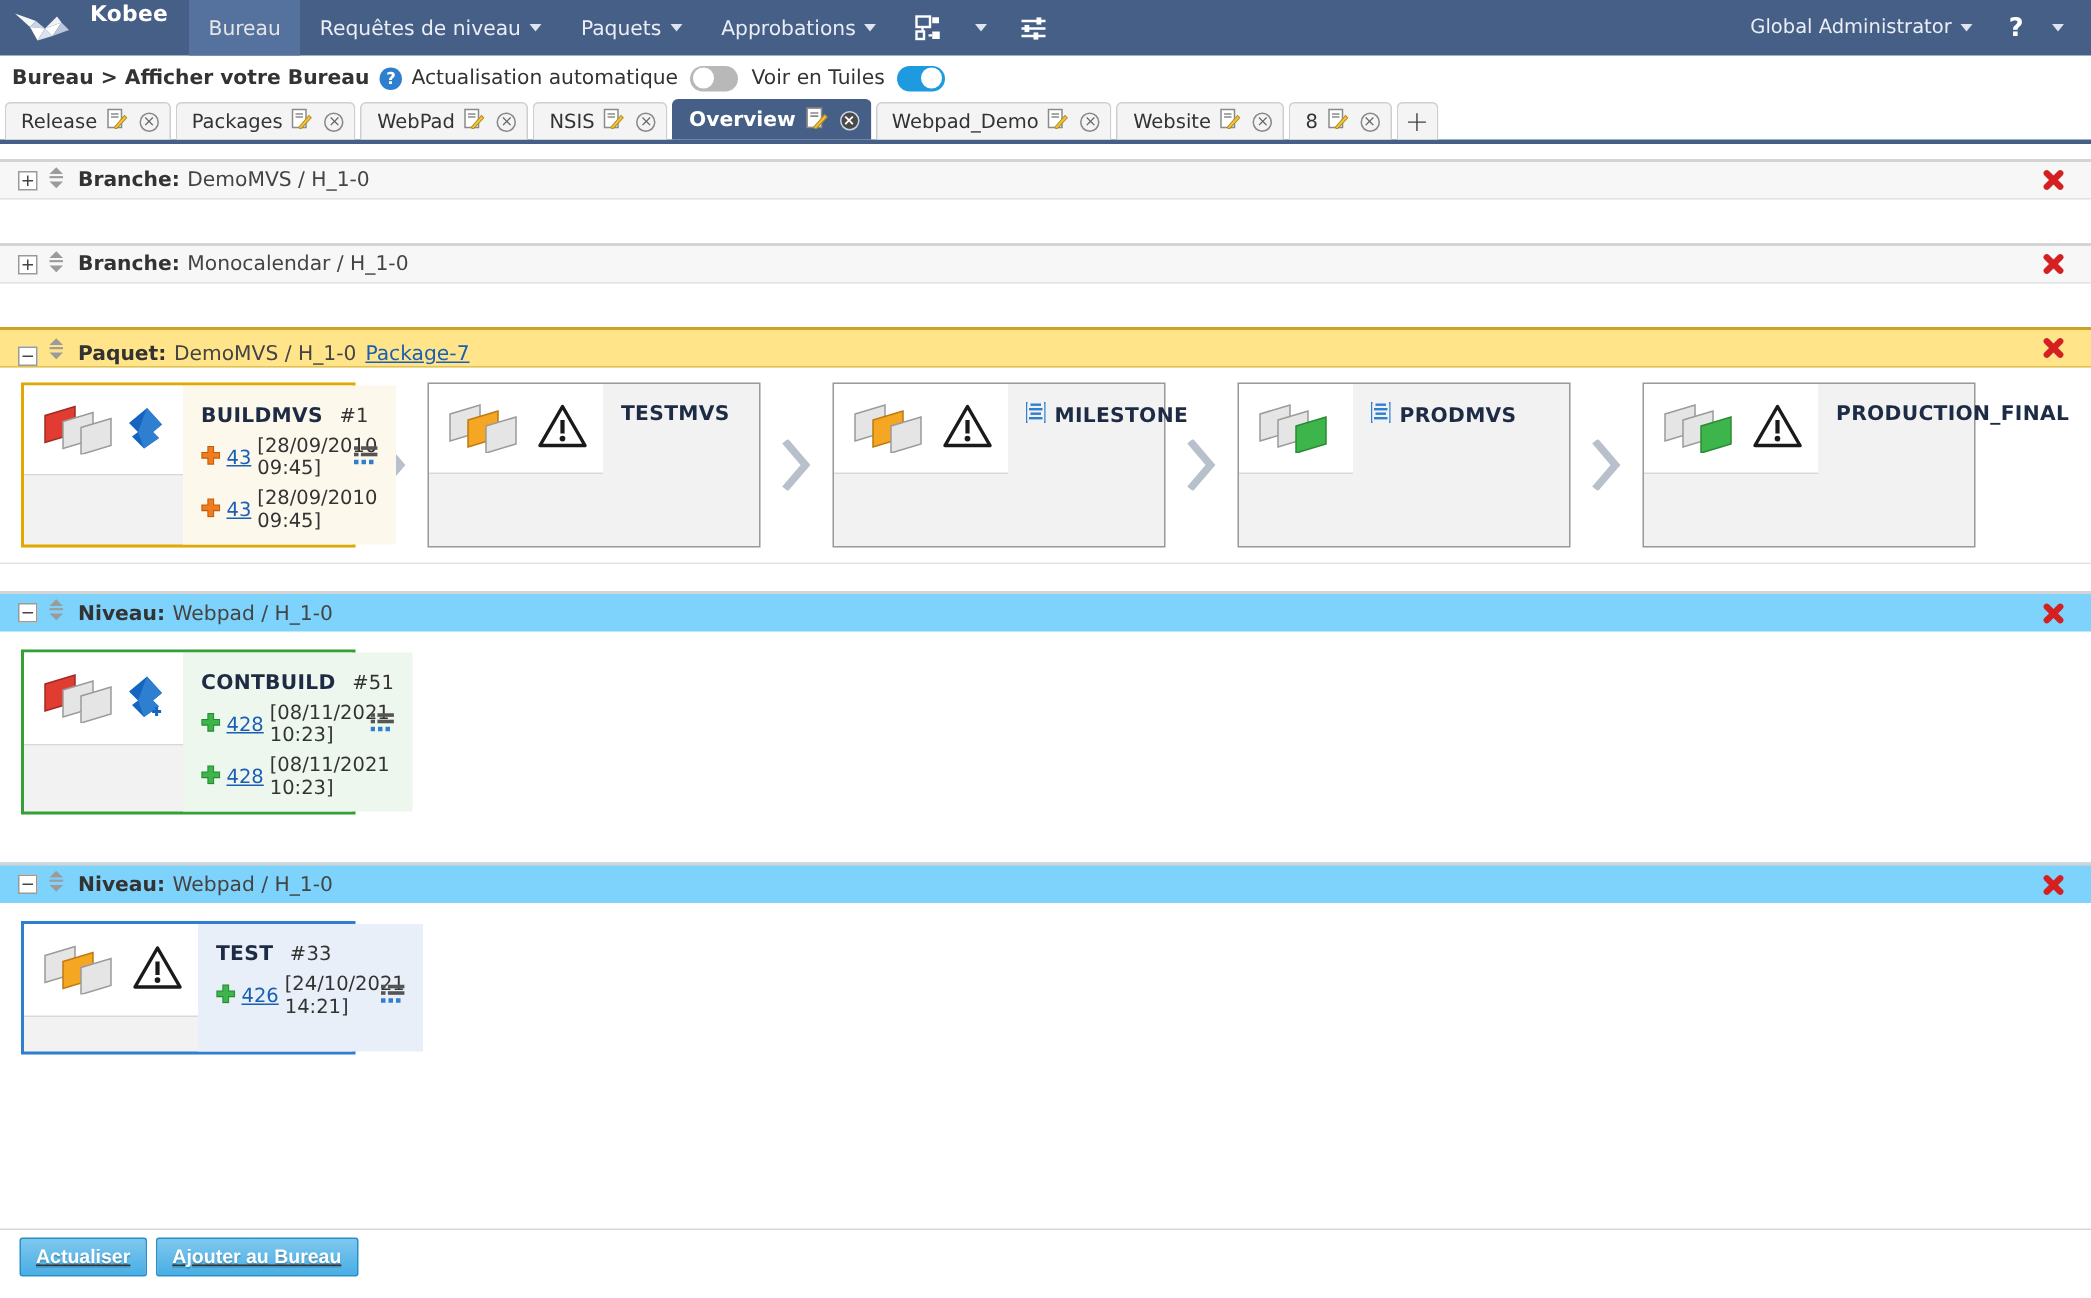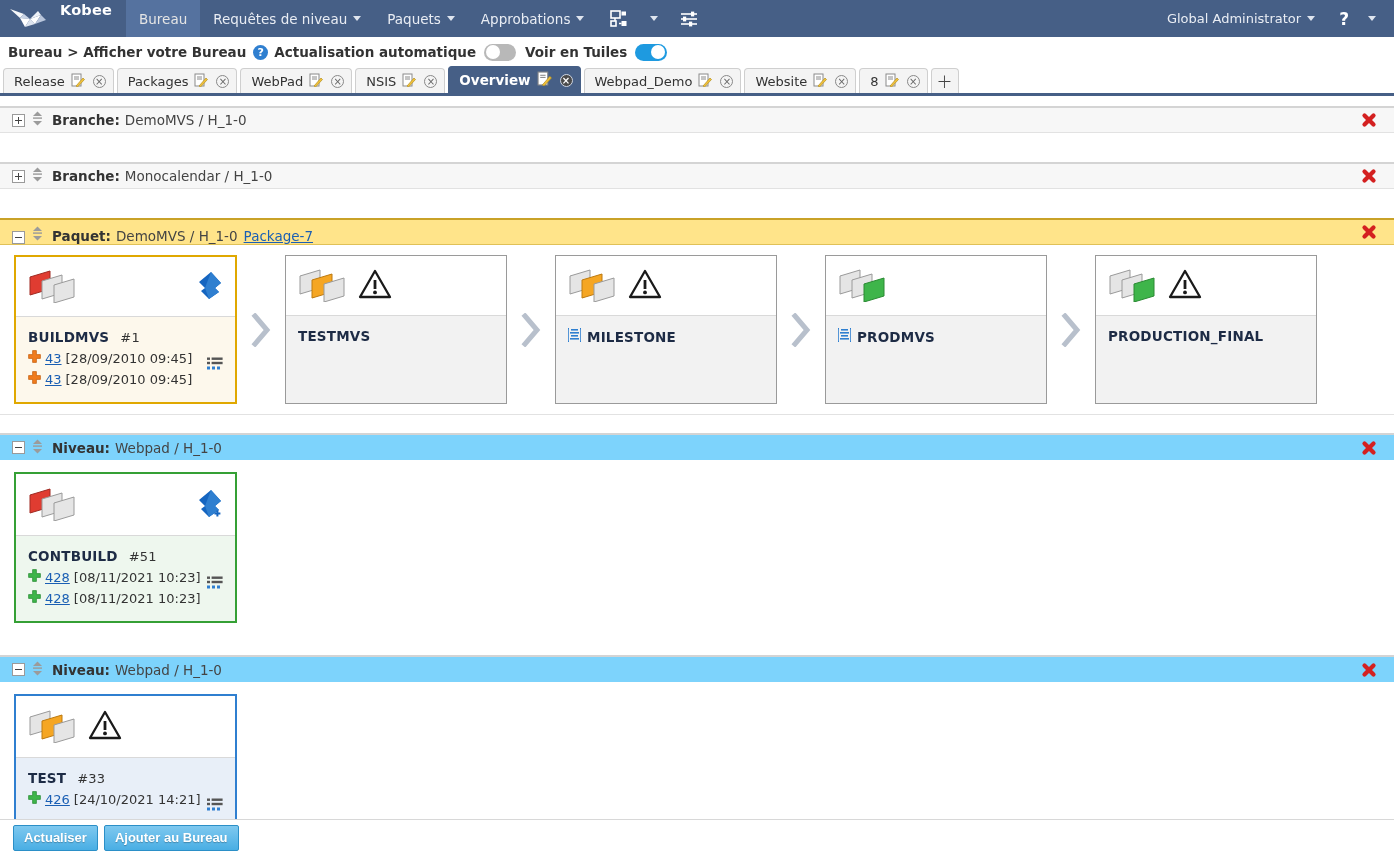--- a/index.html
+++ b/index.html
@@ -77,21 +77,21 @@
   }
   .crumb-text { font-weight: bold; color: #333; white-space: nowrap; }
   .help-dot {
     width: 15px; height: 15px; border-radius: 50%;
     background: #2f7fd0; color: #fff;
     font-size: 11px; font-weight: bold;
     display: inline-flex; align-items: center; justify-content: center;
     margin: 0 6px 0 7px;
     flex: 0 0 auto;
   }
-  .crumb-label { font-weight: bold; color: #333; white-space: nowrap; }
+  .crumb-label { font-weight: normal; color: #333; white-space: nowrap; }
   .toggle {
     width: 32px; height: 17px; border-radius: 9px;
     position: relative; margin: 0 9px 0 8px;
     flex: 0 0 auto;
   }
   .toggle.off { background: #b8b8b8; }
   .toggle.on  { background: #1e9ae0; }
   .toggle .knob {
     position: absolute; top: 1.5px;
     width: 14px; height: 14px; border-radius: 50%;
@@ -215,21 +215,21 @@
   .chev {
     width: 48px;
     display: flex; align-items: center; justify-content: center;
     flex: 0 0 auto;
   }
   .tile {
     width: 222px;
     flex: 0 0 auto;
     border: 1px solid #9a9a9a;
     background: #f2f2f2;
-    display: flex; flex-direction: column;
+    display: flex; flex-direction: row;
   }
   .tile.sel-yellow { border: 2px solid #e0a800; width: 223px; }
   .tile.sel-green  { border: 2px solid #35a035; width: 223px; }
   .tile.sel-blue   { border: 2px solid #2f7fd0; width: 223px; }
   .tile-head {
     height: 60px;
     background: #ffffff;
     display: flex; align-items: center; justify-content: space-between;
     padding: 0 10px 0 12px;
     border-bottom: 1px solid #d9d9d9;
@@ -263,20 +263,21 @@
   .footerbar {
     position: absolute;
     left: 0; right: 0; bottom: 0;
     height: 36px;
     background: #fff;
     border-top: 1px solid #d8d8d8;
     display: flex; align-items: center;
     padding-left: 13px;
     gap: 6px;
     z-index: 5;
+    text-decoration: underline;
   }
   .btn {
     background: linear-gradient(180deg, #7ec8ef 0%, #49aee4 100%);
     border: 1px solid #2b8fc7;
     color: #fff; font-weight: bold; font-size: 13px;
     padding: 4px 10px 5px 10px;
     border-radius: 2px;
     white-space: nowrap;
     text-shadow: 0 1px 1px rgba(0,0,0,.25);
   }

